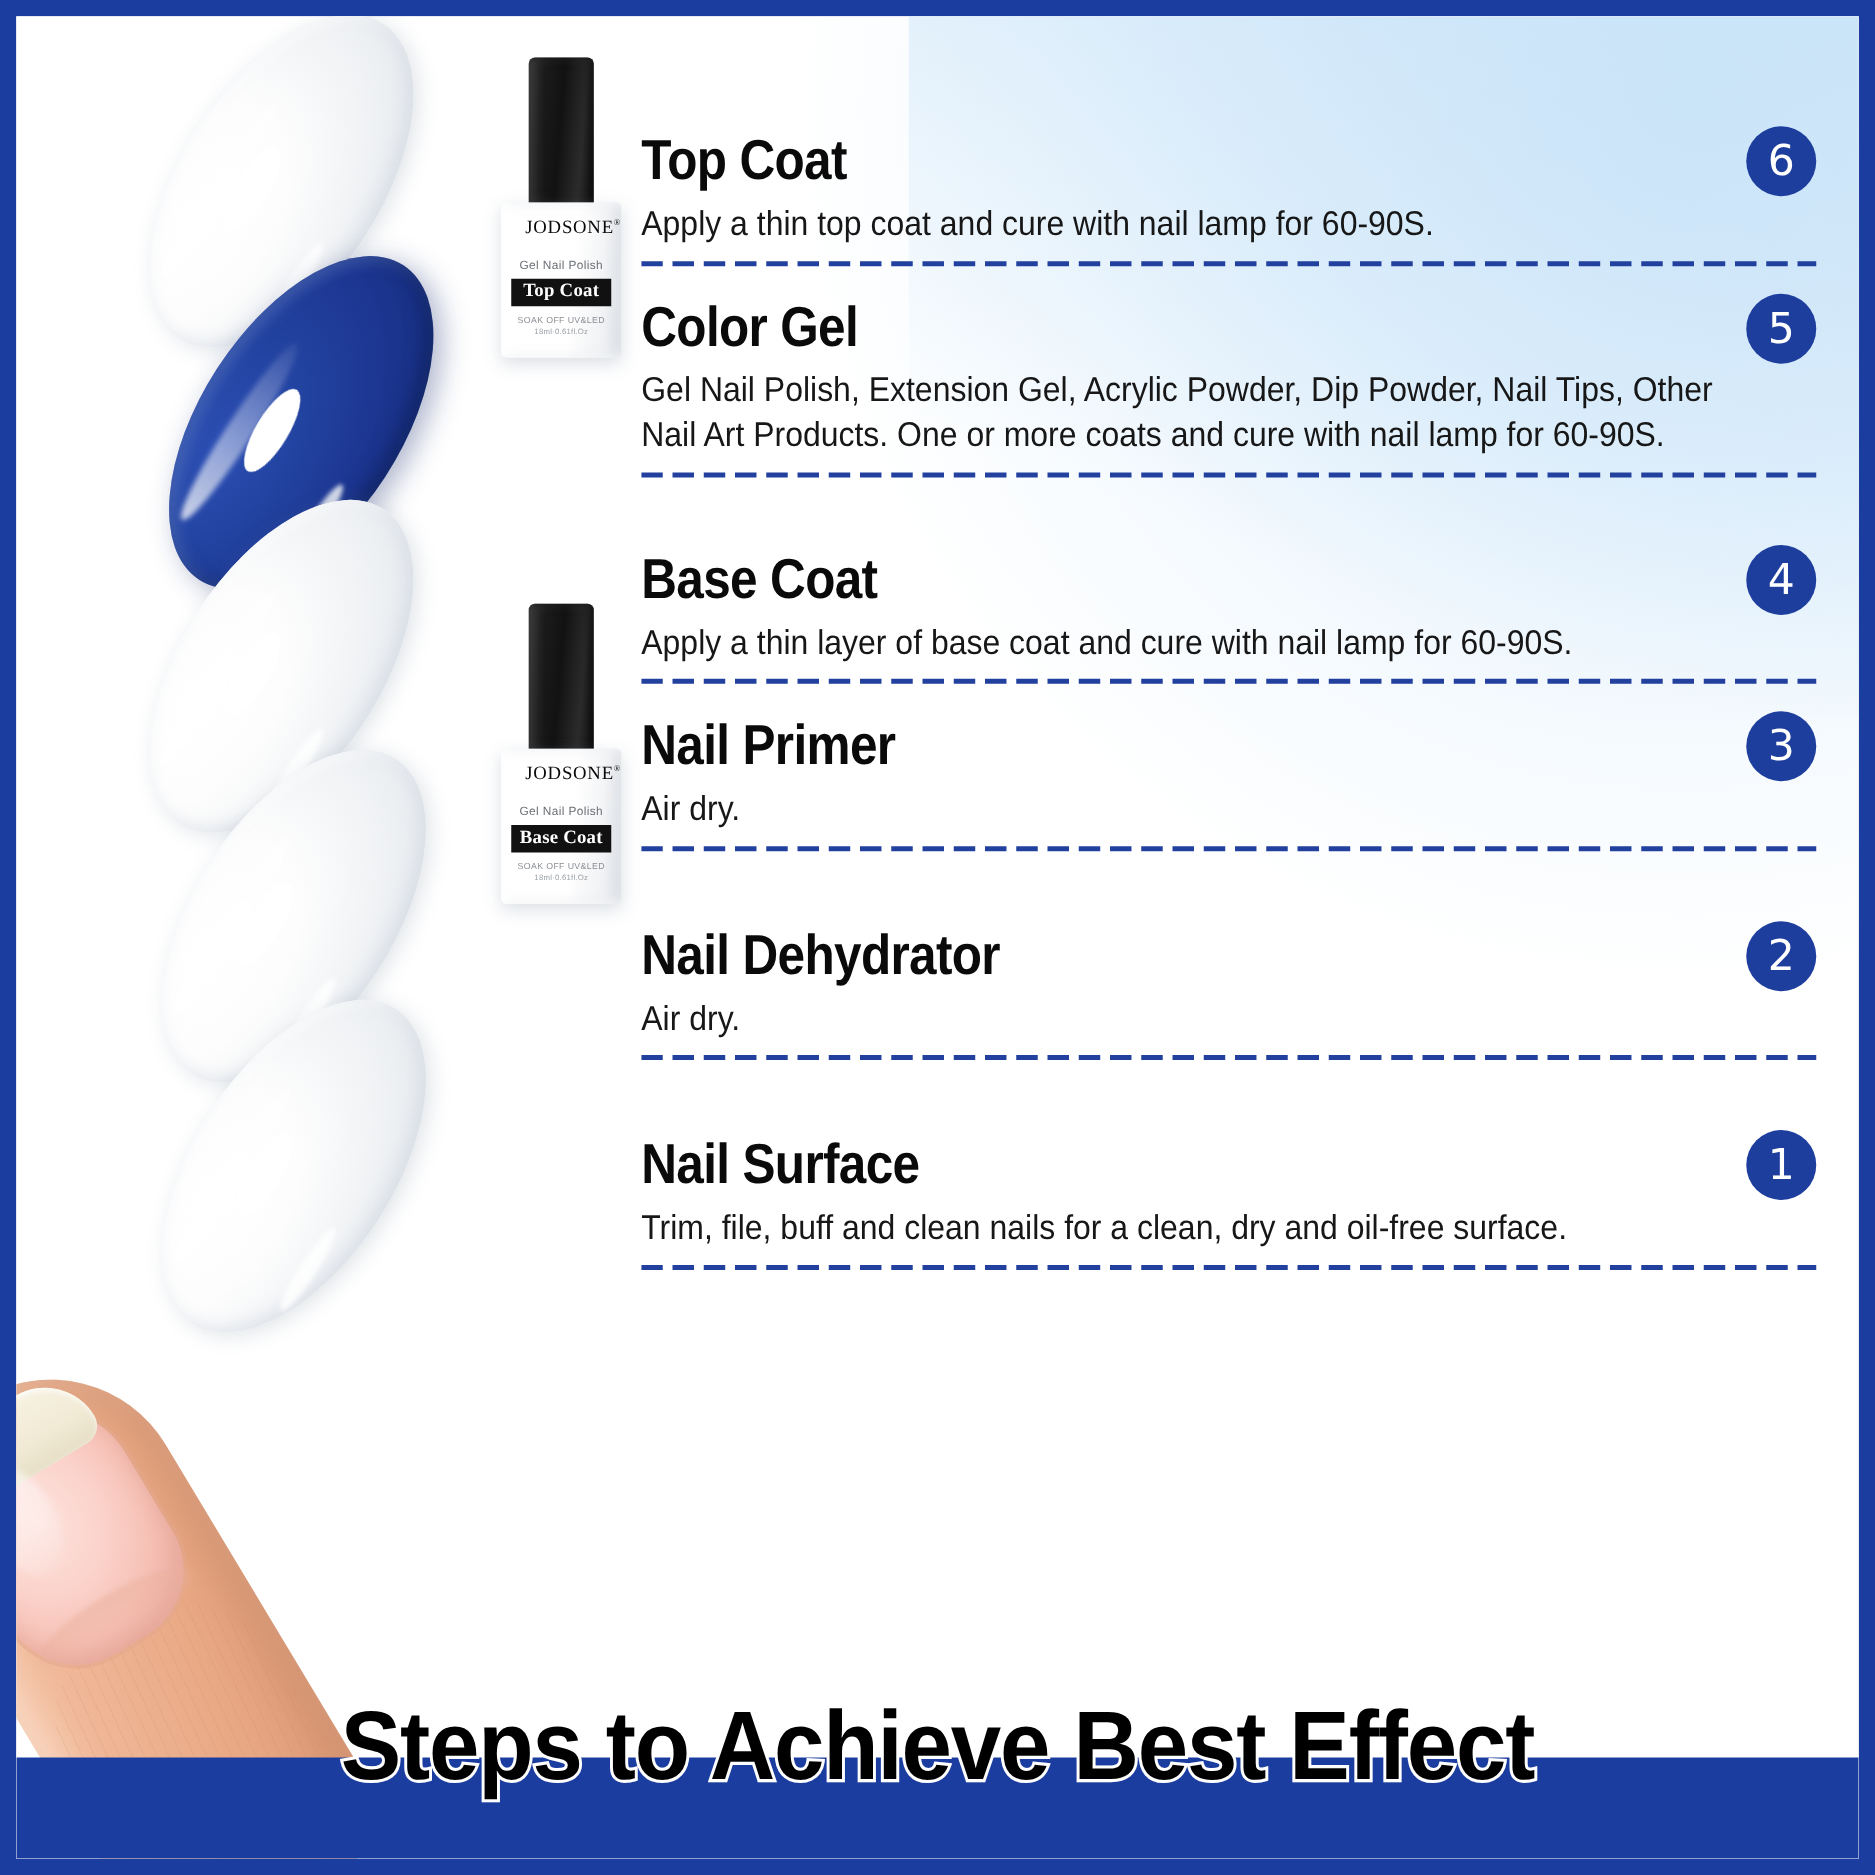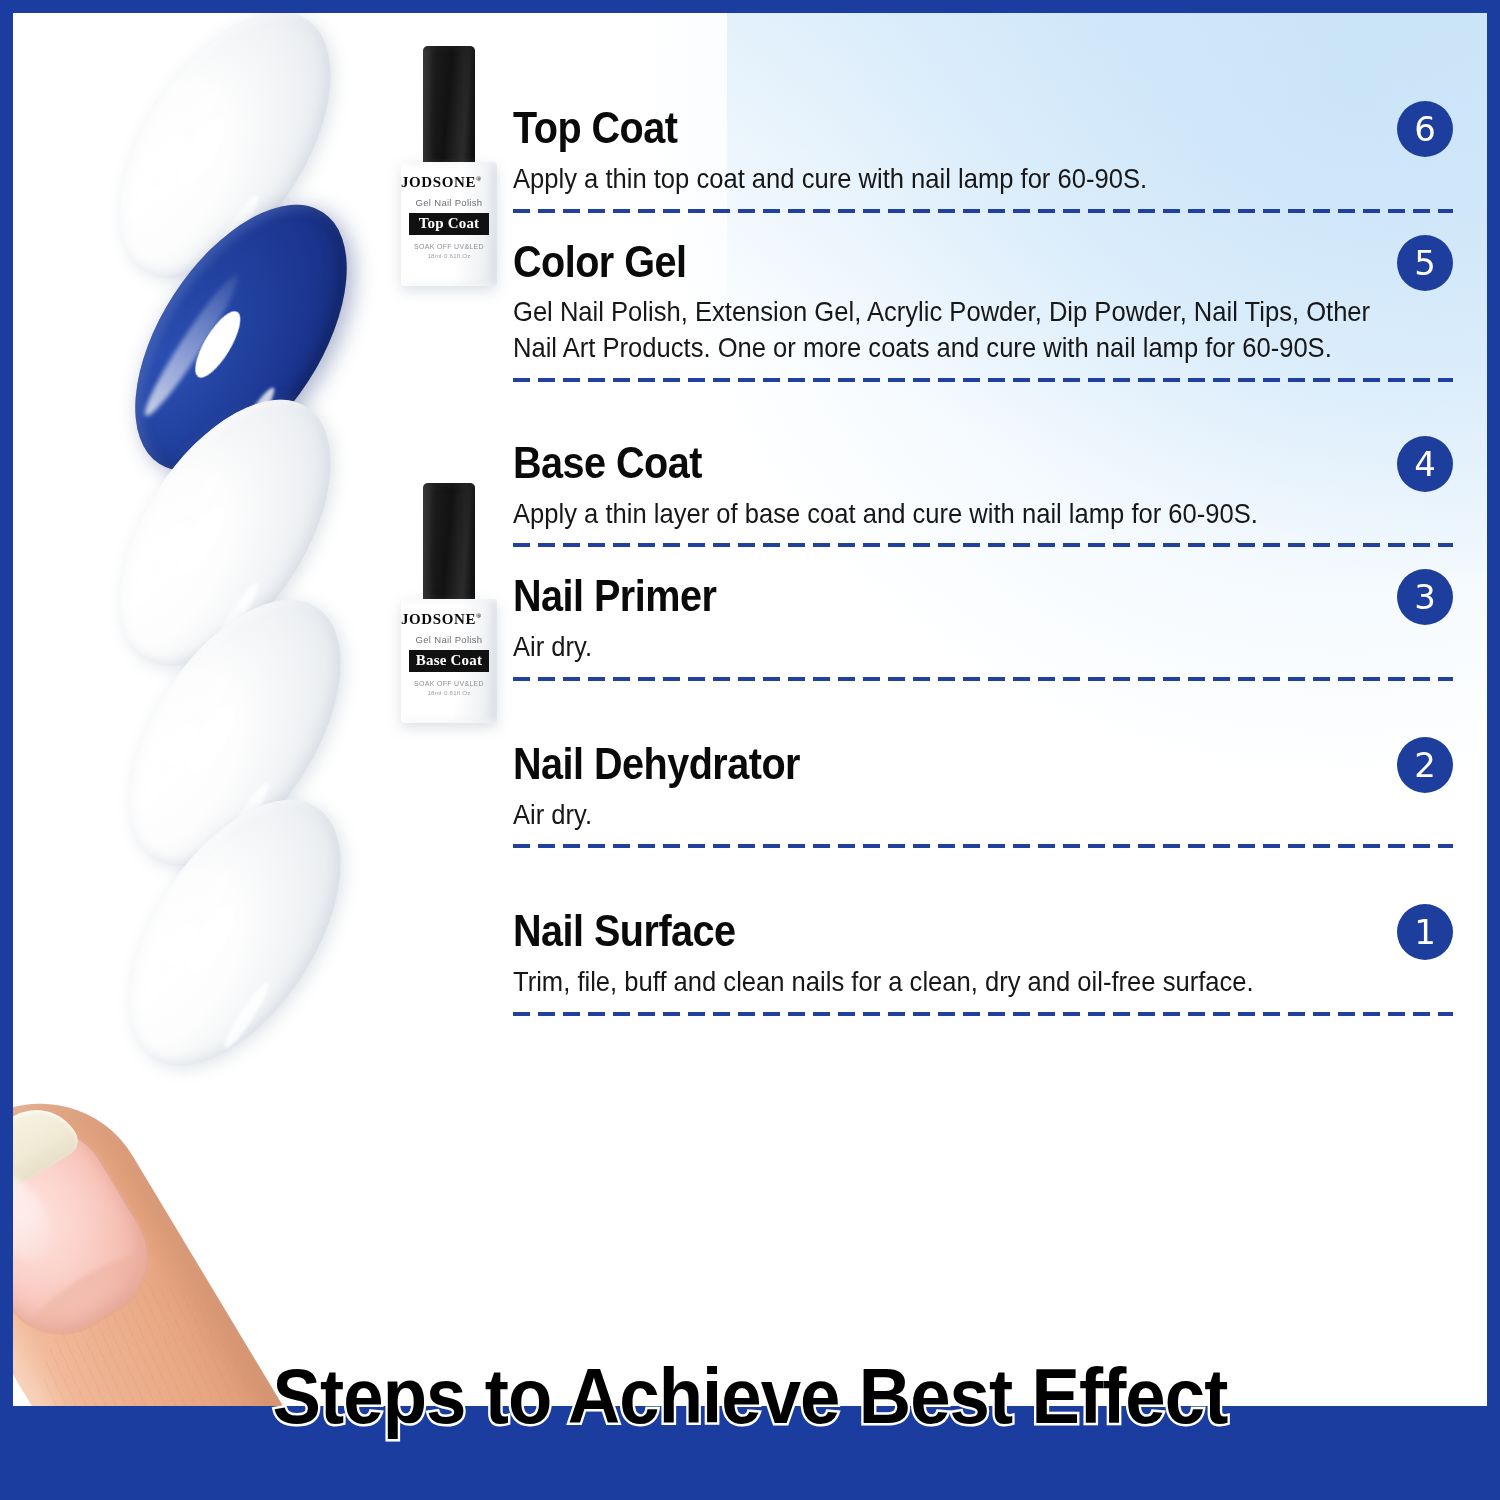--- a/index.html
+++ b/index.html
@@ -185,34 +185,34 @@
     width:96px; height:124px;
     margin-top:-4px;
     border-radius:4px;
     background:linear-gradient(95deg,#ffffff 0%,#ffffff 58%,#f2f3f5 82%,#e4e7ea 100%);
     box-shadow:0 5px 14px rgba(120,135,155,0.26),
                inset 4px 0 10px rgba(255,255,255,0.9),
                inset -5px 0 9px rgba(205,212,220,0.55);
     padding-top:13px;
   }
   .bottle .brand {
-    text-align:left;
+    text-align:right;
     font-family:"Liberation Serif", serif;
-    font-weight:700;
+    font-weight:400;
     font-size:15px;
     letter-spacing:0.6px;
     color:#0b0b0b;
     line-height:1;
   }
   .bottle .brand sup { font-size:7px; vertical-align:super; }
   .bottle .sub {
     text-align:center;
     font-size:9.5px;
     color:#6c7076;
-    margin-top:7px;
+    margin-top:17px;
     letter-spacing:0.3px;
   }
   .bottle .tagbox {
     margin:5px auto 0;
     width:80px;
     background:#111111;
     color:#ffffff;
     text-align:center;
     font-family:"Liberation Serif", serif;
     font-weight:700;

